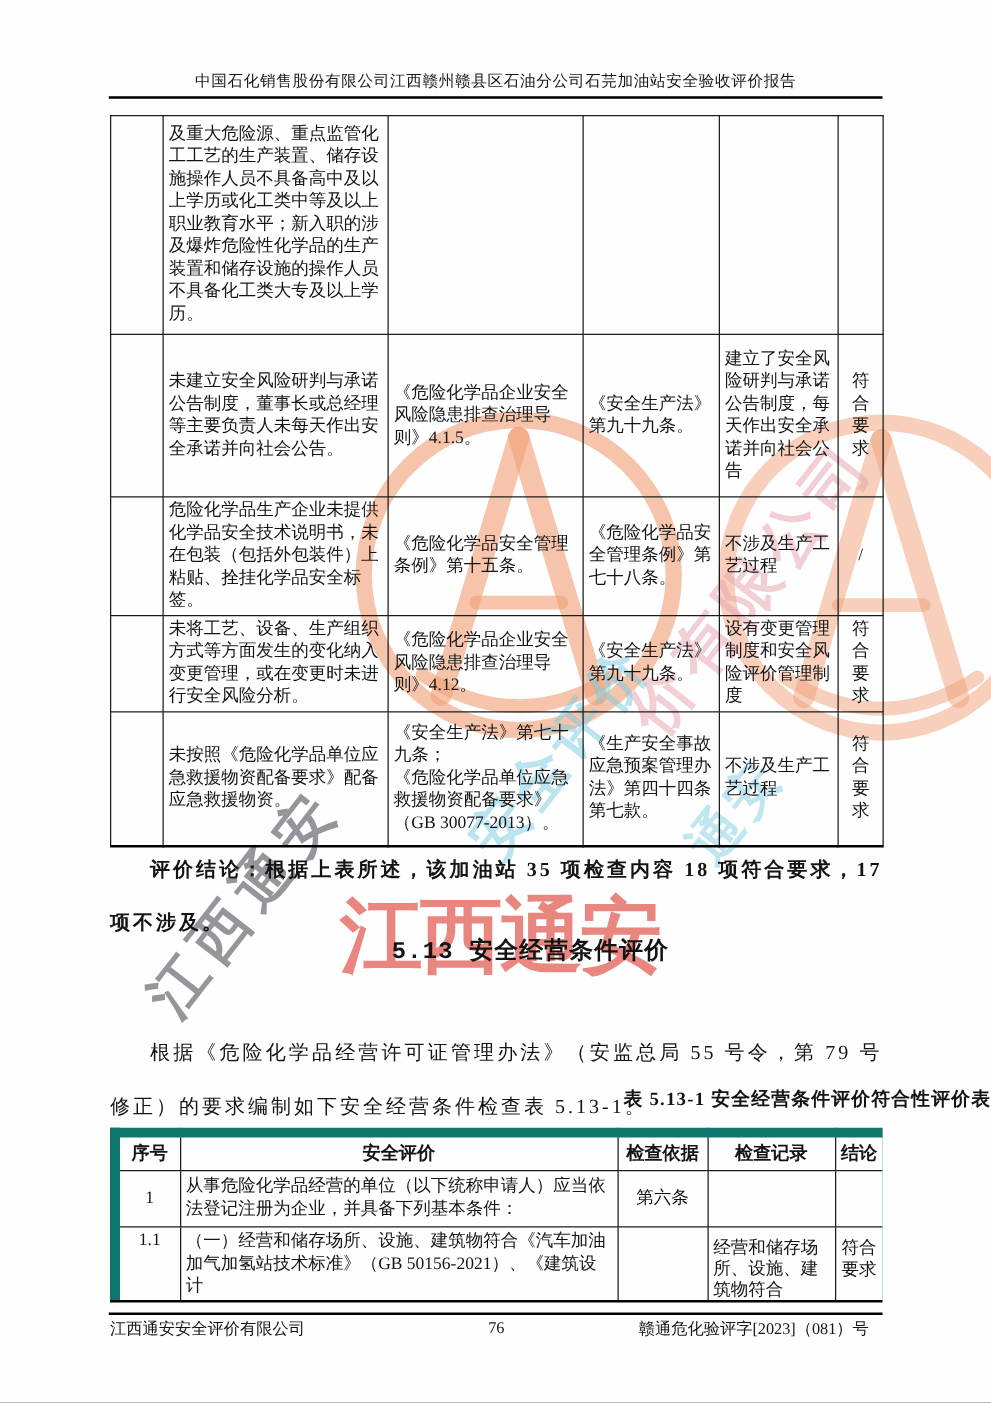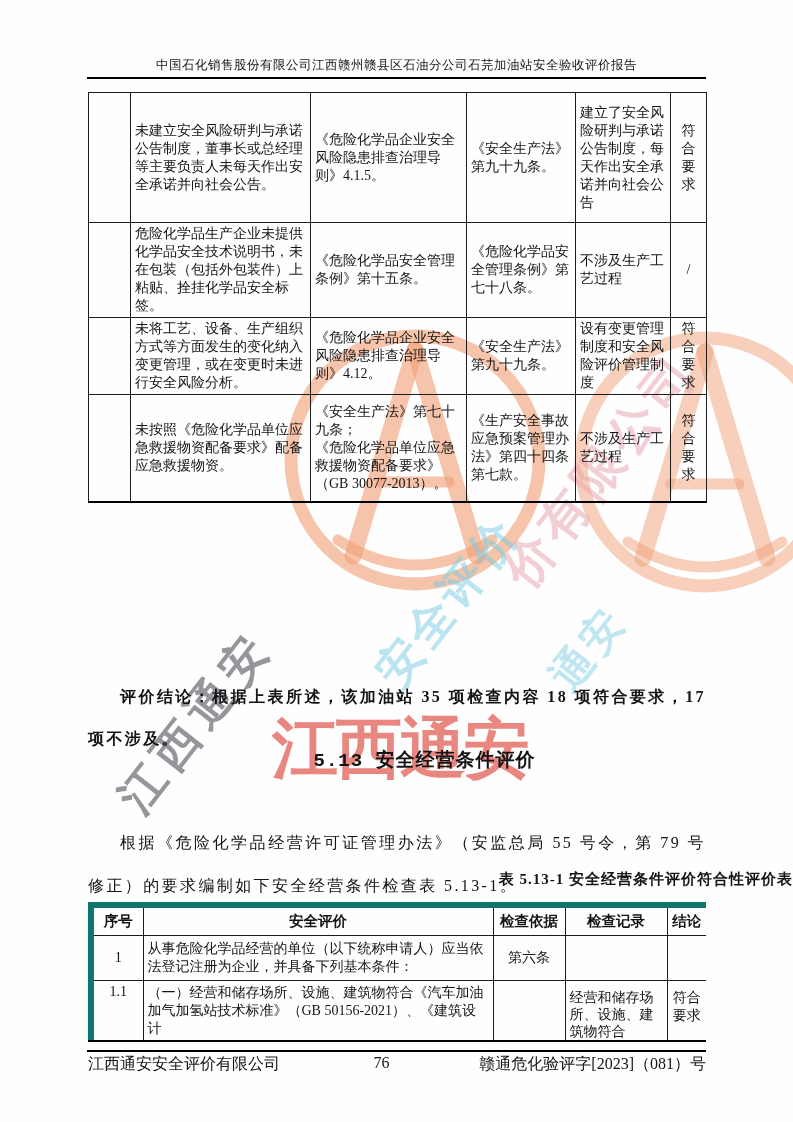--- a/index.html
+++ b/index.html
@@ -23,21 +23,21 @@
     font-size:14px;line-height:18px;word-break:break-all;white-space:pre-line;}
   .t1{position:absolute;left:88px;top:92px;width:618px;}
   .t1 td.num{text-align:center;}
   .t1 td.concl{text-align:center;}
   .t1 tr.r0{height:175px;} .t1 tr.r1{height:130px;} .t1 tr.r2{height:92px;}
   .t1 tr.r3{height:76px;}  .t1 tr.r4{height:107px;}
   .t1{border-bottom:2px solid #000;}
 
   .t2wrap{position:absolute;left:88px;top:902px;width:618px;height:138px;
     overflow:hidden;border-bottom:2px solid #000;}
-  .t2{width:618px;border:6px solid #0f766e;}
+  .t2{width:618px;border:8px solid #0f766e;}
   .t2 th{font-weight:bold;text-align:center;font-size:14.5px;}
   .t2 tr.h{height:30px;} .t2 tr.r1{height:45px;} .t2 tr.r2{height:80px;}
   .t2 td.num{text-align:center;}
   .t2 td.basis{text-align:center;}
   .t2 td.record{font-size:14px;line-height:17px;}
   .t2 td.concl{text-align:center;}
 
   
   .para{position:absolute;left:88px;width:618px;font-size:16px;
     letter-spacing:2.4px;line-height:42px;text-indent:2em;text-align:justify;}
@@ -45,24 +45,24 @@
   .p-intro{top:821px;line-height:43px;}
   .sec-heading{position:absolute;top:747px;left:0;width:100%;text-align:center;
     font-weight:bold;font-size:19px;letter-spacing:1px;
     font-family:Liberation Mono, monospace;margin-left:28px;}
   .tbl-caption{position:absolute;top:870px;left:0;width:100%;text-align:right;
     font-weight:bold;font-size:15px;letter-spacing:1px;}
 
   
   .footer-rule{position:absolute;top:1050px;left:87px;width:619px;border-top:2px solid #000;}
   .doc-footer{position:absolute;top:1054px;left:88px;width:618px;display:flex;
-    font-size:16px;}
+    font-size:13px;}
   .doc-footer .l{flex:1;text-align:left;}
   .doc-footer .c{flex:1;text-align:center;}
-  .doc-footer .r{flex:1;text-align:right;white-space:nowrap;}
+  .doc-footer .r{flex:1;text-align:center;white-space:nowrap;}
 
   
   .wm-red{position:absolute;left:272px;top:704px;font-size:66px;font-weight:bold;
     letter-spacing:-2px;color:rgba(224,88,78,.72);white-space:nowrap;
     font-family:"Liberation Sans","DejaVu Sans",sans-serif;}
   .wm-diag{position:absolute;white-space:nowrap;transform-origin:0 0;
     font-family:"Liberation Sans","DejaVu Sans",sans-serif;font-weight:bold;}
   .wm-gray{left:105px;top:788px;font-size:46px;letter-spacing:8px;
     color:rgba(62,62,72,.55);transform:rotate(-52deg);}
   .wm-pink{left:488px;top:560px;font-size:50px;letter-spacing:6px;
@@ -111,20 +111,28 @@
     <table class="t1">
       <colgroup>
         <col style="width:42px">
           <col style="width:180px">
           <col style="width:156px">
         <col style="width:109px">
           <col style="width:95px">
           <col style="width:36px">
       </colgroup>
       <tbody>
+          <tr class="r0">
+        <td class="num"></td>
+        <td>及重大危险源、重点监管化工工艺的生产装置、储存设施操作人员不具备高中及以上学历或化工类中等及以上职业教育水平；新入职的涉及爆炸危险性化学品的生产装置和储存设施的操作人员不具备化工类大专及以上学历。</td>
+        <td></td>
+        <td></td>
+        <td></td>
+        <td class="concl"></td>
+      </tr>
       <tr class="r1">
         <td class="num"></td>
         <td>未建立安全风险研判与承诺公告制度，董事长或总经理等主要负责人未每天作出安全承诺并向社会公告。</td>
         <td>《危险化学品企业安全风险隐患排查治理导则》4.1.5。</td>
         <td>《安全生产法》第九十九条。</td>
         <td>建立了安全风险研判与承诺公告制度，每天作出安全承诺并向社会公告</td>
         <td class="concl">符合要求</td>
       </tr>
       <tr class="r2">
         <td class="num"></td>

